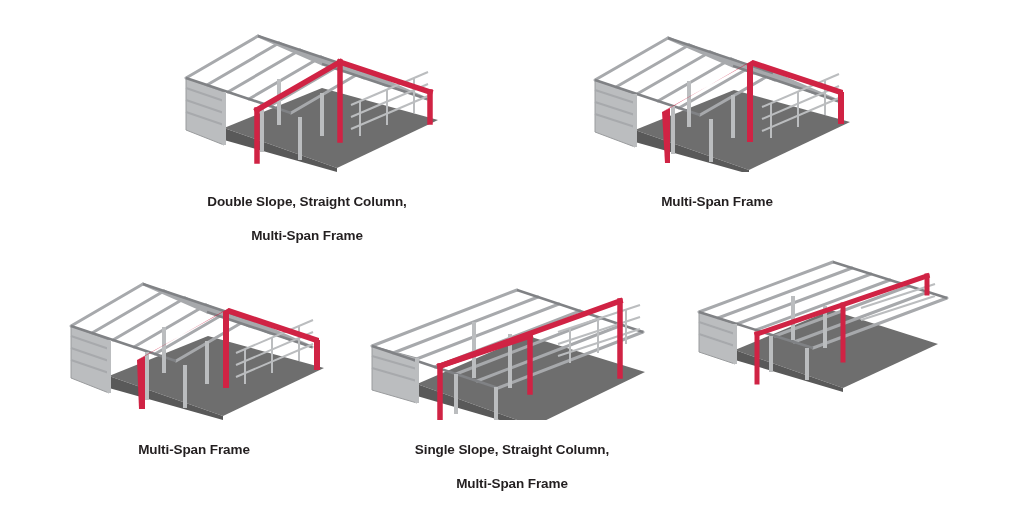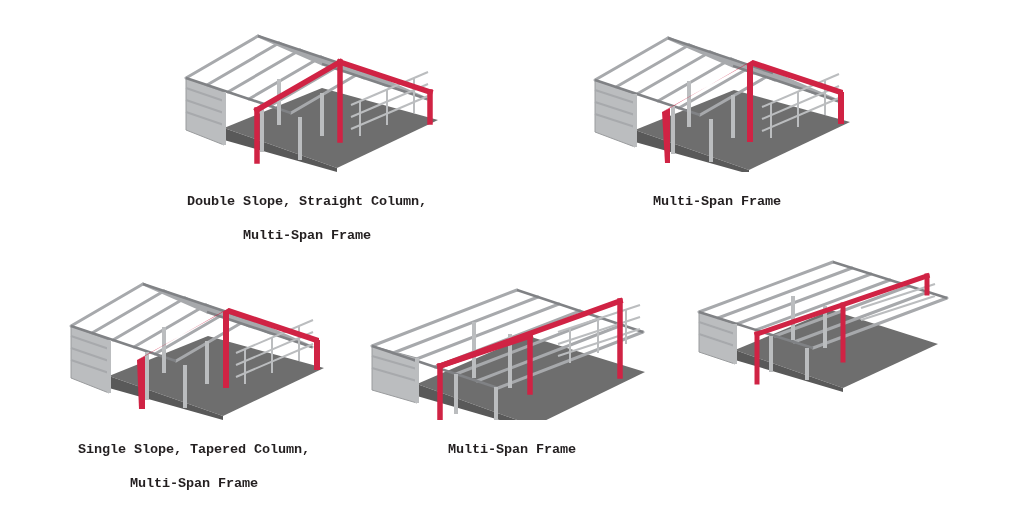--- a/index.html
+++ b/index.html
@@ -13,21 +13,20 @@
     font-family: "Liberation Sans", sans-serif;
     color: #231f20;
     overflow: hidden;
     position: relative;
   }
   .sheet {
     width: 1024px;
     height: 507px;
     position: relative;
     background: #ffffff;
-    font-family: Liberation Mono, monospace;
   }
   .row {
     display: flex;
     width: 1024px;
     box-sizing: border-box;
   }
   .row-top {
     height: 248px;
     padding: 0;
     justify-content: center;
@@ -240,21 +239,20 @@
         </g>
         <g>
           <polygon points="90,161 96,161 96,108 88,112" fill="#D02344"></polygon>
           <polygon points="88,112 96,108 180,60 174,64" fill="#D02344"></polygon>
           <polygon points="174,64 180,60 180,140 174,140" fill="#D02344"></polygon>
           <polygon points="180,60 270,90 270,96 174,64" fill="#D02344"></polygon>
           <polygon points="265,92 271,92 271,122 265,122" fill="#D02344"></polygon>
         </g>
       </svg>
       <div class="caption">
-        <span class="caption-line">Single Slope, Tapered Column,</span>
         <span class="caption-line">Multi-Span Frame</span>
       </div>
     </div>
 
     <div class="cell cell-bottom">
       <svg class="figure" width="300" height="172" viewBox="0 0 300 172">
         <g>
           <polygon points="55,136 172,178 283,124 166,88" fill="#6E6E6E"></polygon>
           <polygon points="55,136 55,148 172,182 172,178" fill="#595959"></polygon>
         </g>
@@ -293,20 +291,21 @@
         </g>
         <g stroke="#D02344" stroke-width="5.5" fill="none" stroke-linecap="square">
           <line x1="78" y1="172" x2="78" y2="118"></line>
           <line x1="78" y1="118" x2="168" y2="88"></line>
           <line x1="168" y1="88" x2="168" y2="144"></line>
           <line x1="78" y1="118" x2="258" y2="53"></line>
           <line x1="258" y1="53" x2="258" y2="128"></line>
         </g>
       </svg>
       <div class="caption">
+        <span class="caption-line">Single Slope, Straight Column,</span>
         <span class="caption-line">Multi-Span Frame</span>
       </div>
     </div>
 
     <div class="cell cell-bottom">
       <svg class="figure" width="290" height="145" viewBox="0 0 290 145">
         <g>
           <polygon points="50,102 158,140 253,96 146,62" fill="#6E6E6E"></polygon>
           <polygon points="50,102 50,112 158,144 158,140" fill="#595959"></polygon>
         </g>

